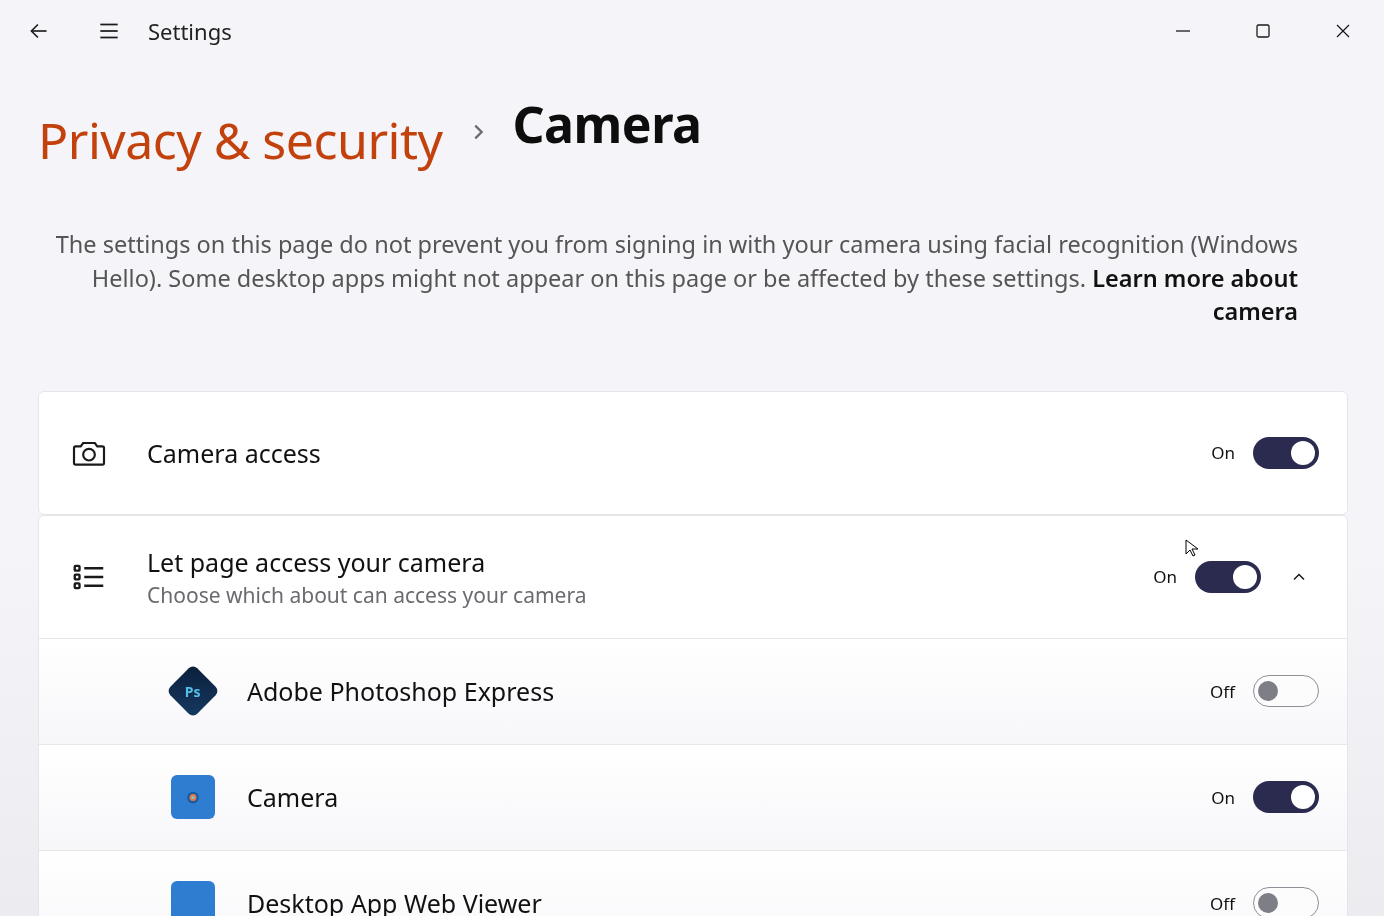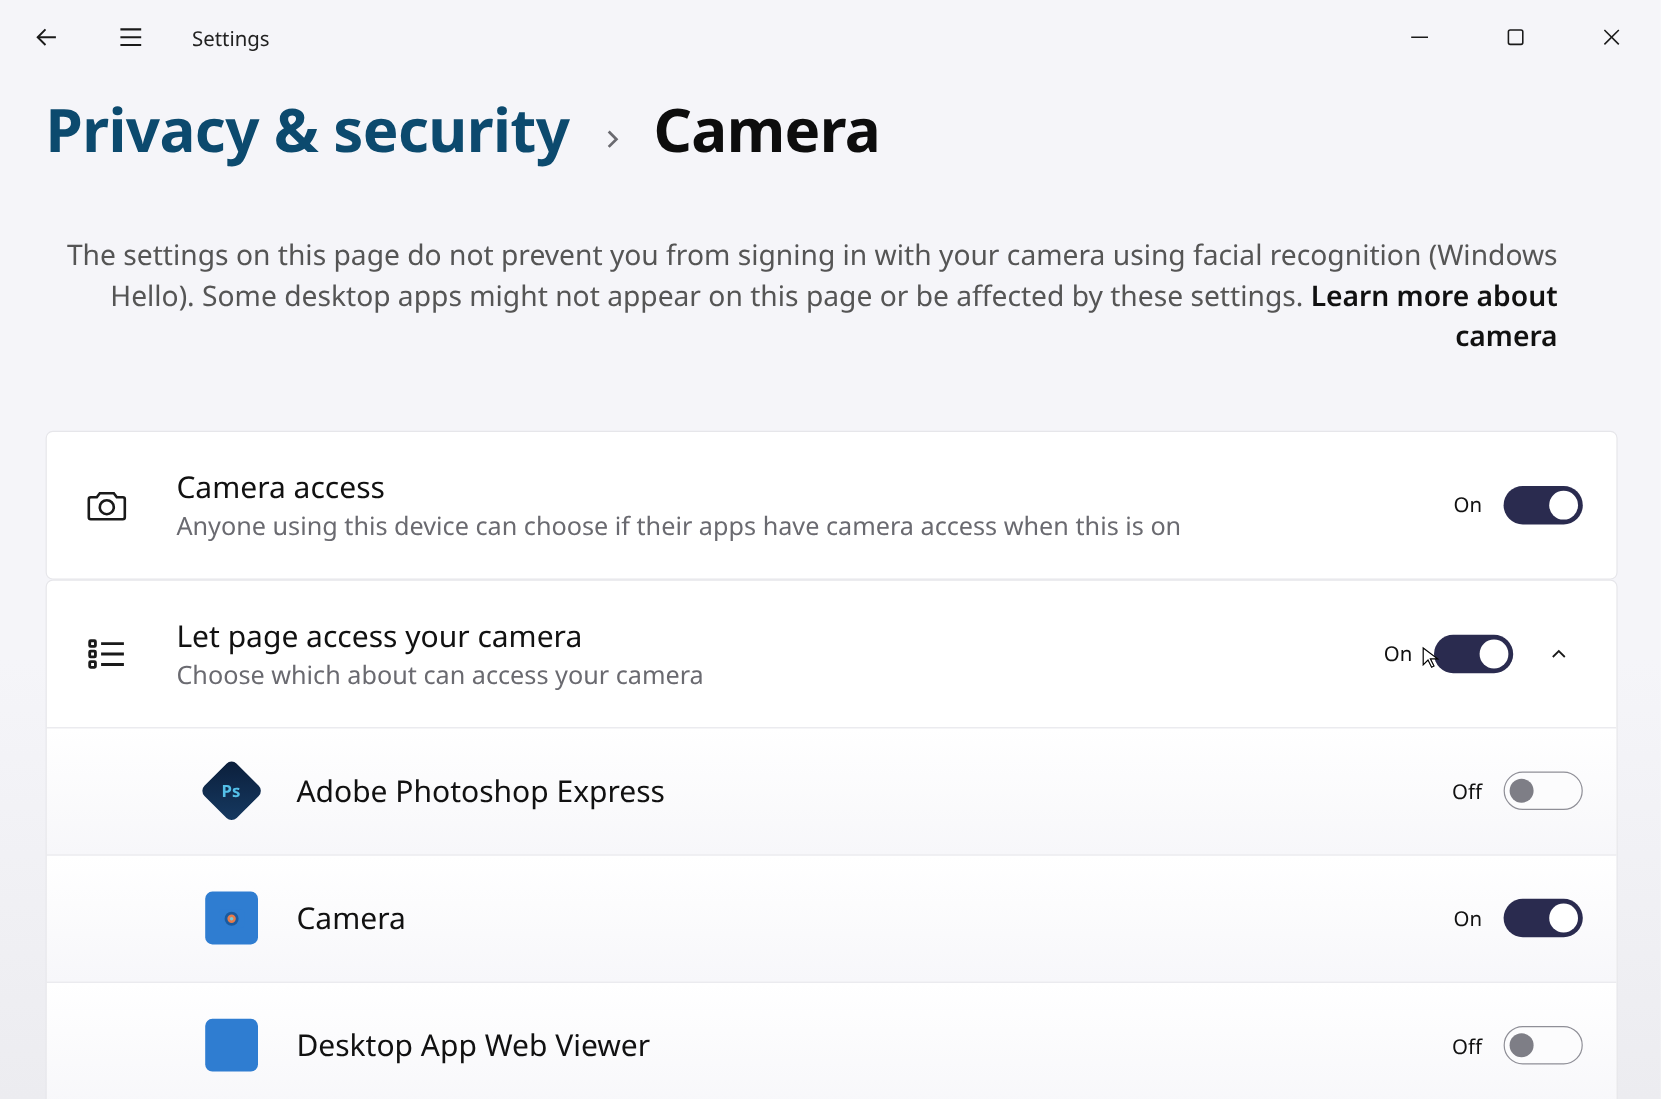--- a/index.html
+++ b/index.html
@@ -11,30 +11,30 @@
   }
   .titlebar {
     height: 62px;
     display: flex;
     align-items: center;
     padding: 0 12px;
   }
   .titlebar .left { display: flex; align-items: center; gap: 0; }
   .tb-btn { width: 54px; height: 48px; display: flex; align-items: center; justify-content: center; }
   .tb-btn svg { stroke: #1a1a1a; }
-  .app-title { font-size: 17px; color: #222; margin-left: 24px; }
+  .app-title { font-size: 22px; color: #222; margin-left: 12px; }
   .titlebar .right { margin-left: auto; display: flex; align-items: center; }
   .win-btn { width: 58px; height: 40px; display: flex; align-items: center; justify-content: center; margin-left: 22px;}
   .content { padding: 0 0 0 38px; }
   .breadcrumb {
     display: flex; align-items: center; gap: 24px;
     font-size: 50px; font-weight: 600; letter-spacing: -0.5px;
     margin-top: 12px;
   }
-  .breadcrumb .parent { color: #0c4a6e; font-weight: 700; }
+  .breadcrumb .parent { color: #c2410c; font-weight: 400; margin-top: 32px; }
   .breadcrumb .sep svg { stroke: #6a6a70; }
   .breadcrumb .current { color: #0d0d0d; font-weight: 700; }
   .description {
     margin-top: 54px;
     font-size: 23.5px;
     line-height: 1.43;
     color: #555;
     max-width: 1260px;
     text-align: right;
   }
@@ -151,21 +151,20 @@
     <div class="card">
       <div class="row">
         <div class="row-icon">
           <svg width="40" height="40" viewBox="0 0 24 24" fill="none" stroke="#1a1a1a" stroke-width="1.3">
             <path d="M4 8h3l1.5-2h7L17 8h3a1 1 0 0 1 1 1v9a1 1 0 0 1-1 1H4a1 1 0 0 1-1-1V9a1 1 0 0 1 1-1z"></path>
             <circle cx="12" cy="13" r="3.5"></circle>
           </svg>
         </div>
         <div class="row-text">
           <div class="row-title">Camera access</div>
-          <div class="row-subtitle">Anyone using this device can choose if their apps have camera access when this is on</div>
         </div>
         <div class="row-right">
           <span class="state-label">On</span>
           <div class="toggle on">
               <div class="knob"></div>
             </div>
         </div>
       </div>
     </div>
 

